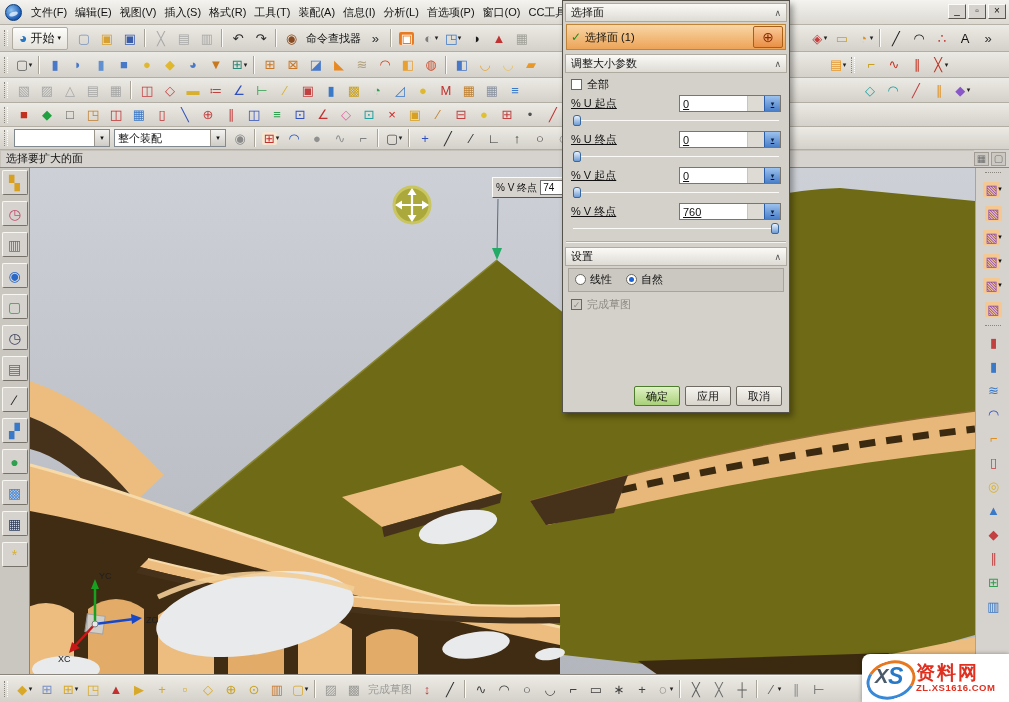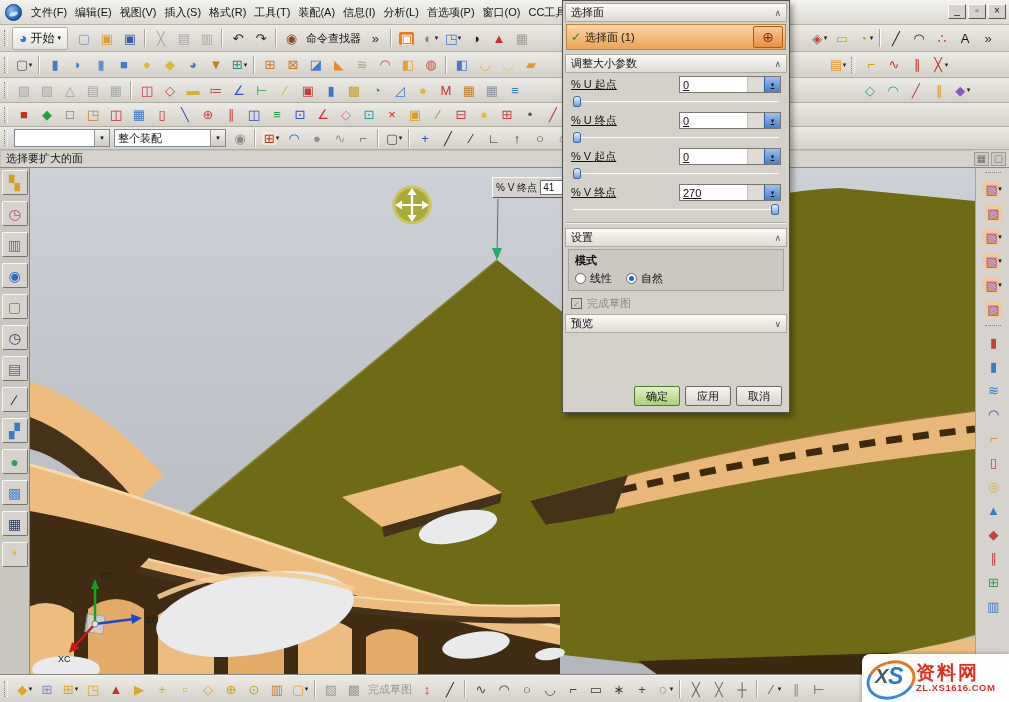--- a/index.html
+++ b/index.html
@@ -869,21 +869,21 @@
         <path d="M39,486 L42,475 L50,481 Z" fill="#c81818"></path>
         <circle cx="65" cy="457" r="3" fill="#e8e8e8" stroke="#808080"></circle>
         <text x="116" y="456" font-size="9" fill="#202020">ZC</text>
         <text x="69" y="412" font-size="9" fill="#202020">YC</text>
         <text x="28" y="495" font-size="9" fill="#202020">XC</text>
       </g>
     </svg>
     
     <div class="ovl">
       <span>% V 终点</span>
-      <span class="ovl-input">41</span>
+      <span class="ovl-input">74</span>
     </div>
   </div>
 
   <div class="rightbar">
     <span class="hgrip"></span>
     <span class="tgroup" style="flex-direction:column">
 
     <span class="rbtn">
           <span class="g" style="color: rgb(136, 72, 176); background: rgb(244, 200, 144);">▧</span>
           <span class="dd">▾</span>
@@ -1124,20 +1124,24 @@
     <span class="check">✓</span>
     <span>选择面 (1)</span>
     <span class="sel-btn">
       <span>⊕</span>
     </span>
   </div>
 
   <div class="dlg-hdr">
     <span>调整大小参数</span>
     <span class="caret">∧</span>
+  </div>
+  <div class="cbrow">
+    <span class="cb"></span>
+    <span>全部</span>
   </div>
   <div>
 
       <div class="param">
         <div class="prow">
           <span class="plabel">% U 起点</span>
           <span class="spin">
             <span class="val">0</span>
             <span class="valr"></span>
             <span class="sbtn">▾</span>
@@ -1176,61 +1180,56 @@
         <div class="slider">
           <span class="track"></span>
           <span class="thumb" style="left: 2%;"></span>
         </div>
       </div>
 
       <div class="param">
         <div class="prow">
           <span class="plabel">% V 终点</span>
           <span class="spin">
-            <span class="val">270</span>
+            <span class="val">760</span>
             <span class="valr"></span>
             <span class="sbtn">▾</span>
           </span>
         </div>
         <div class="slider">
           <span class="track"></span>
           <span class="thumb" style="left: 98%;"></span>
         </div>
       </div>
     </div>
 
   <div class="groove"></div>
   <div class="dlg-hdr">
     <span>设置</span>
     <span class="caret">∧</span>
   </div>
   <div class="modebox">
-    <div class="mode-title">模式</div>
     <div class="radios">
 
         <span class="ropt">
           <span class="radio off"></span>
           <span>线性</span>
         </span>
 
         <span class="ropt">
           <span class="radio on"></span>
           <span>自然</span>
         </span>
       </div>
   </div>
   <div class="cbrow dis">
     <span class="cb">✓</span>
     <span>完成草图</span>
   </div>
 
-  <div class="dlg-hdr">
-    <span>预览</span>
-    <span class="caret">∨</span>
-  </div>
 
   <div class="dlg-btns">
     <span class="btn ok">确定</span>
     <span class="btn">应用</span>
     <span class="btn">取消</span>
   </div>
 </div>
 
 <div class="wm">
   <span class="wm-logo">

